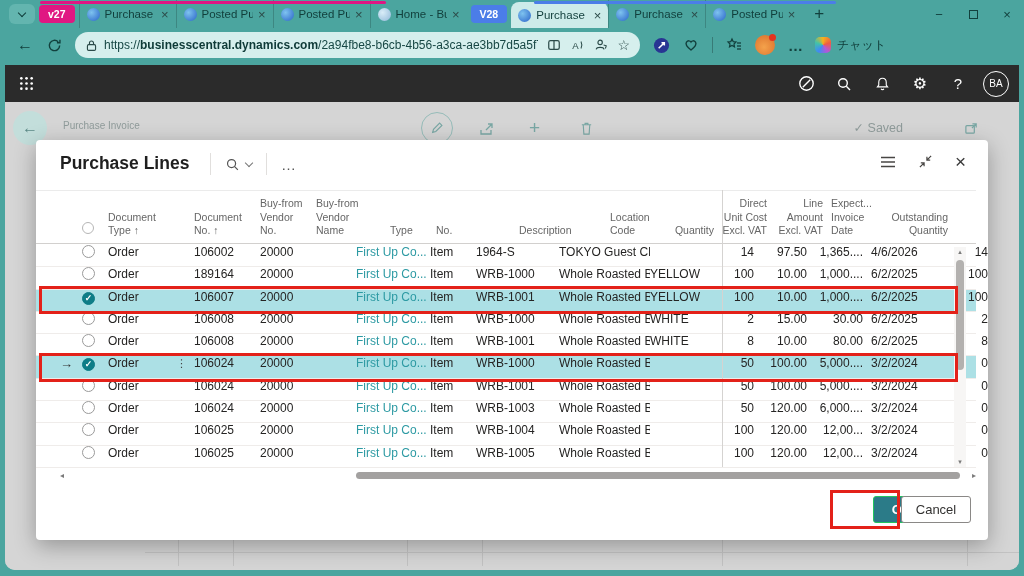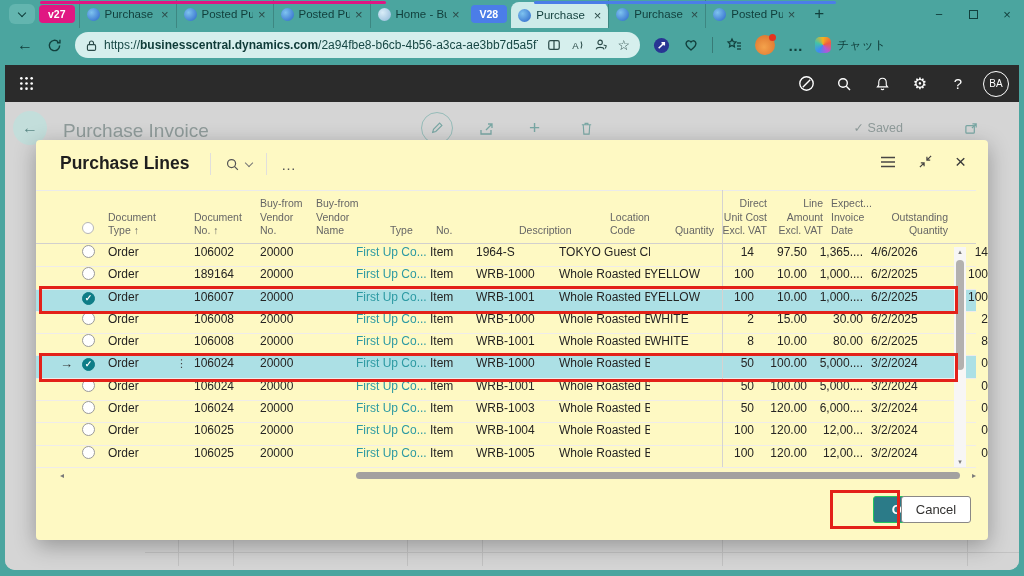--- a/index.html
+++ b/index.html
@@ -52,29 +52,29 @@
   .bc-title { font-size:13.5px; font-weight:600; margin-left:14px; letter-spacing:.2px; }
   .bc-right { position:absolute; right:10px; top:0; height:37px; display:flex; align-items:center; }
   .env { display:flex; align-items:center; gap:6px; margin-right:14px; }
   .env-text { font-size:9px; line-height:1.25; color:#fff; }
   .hdr-ic { width:38px; display:flex; align-items:center; justify-content:center; color:#fff; font-size:14px; }
   .bc-avatar { width:26px; height:26px; border:1.5px solid #fff; border-radius:50%; display:flex; align-items:center; justify-content:center; font-size:10px; margin-left:6px; }
 
   
   .page { position:absolute; top:37px; left:0; right:0; bottom:0; background:#d5d5d5; }
   .pt-back { position:absolute; left:8px; top:9px; width:34px; height:34px; border-radius:50%; background:#c3dedb; color:#5d8a87; font-size:16px; display:flex; align-items:center; justify-content:center; }
-  .pt-title { position:absolute; left:58px; top:18px; font-size:19px; color:#8f9b9a; }
+  .pt-title { position:absolute; left:58px; top:18px; font-size:10px; color:#8f9b9a; }
   .pt-ic { position:absolute; top:10px; color:#79a7a4; }
   .pt-circle { width:32px; height:32px; border:1px solid #96bcb9; border-radius:50%; display:flex; align-items:center; justify-content:center; }
   .pt-saved { position:absolute; right:116px; top:18px; font-size:12.5px; color:#8f9b9a; }
   .bgline-v { position:absolute; width:1px; background:#c2c2c2; top:438px; bottom:4px; }
   .bgline-h { position:absolute; height:1px; background:#c2c2c2; left:140px; right:0; top:450px; }
 
   
-  .dialog { position:absolute; left:31px; top:38px; width:952px; height:400px; background:#fef9c3; border-radius:4px; box-shadow:0 6px 22px rgba(0,0,0,.3); }
+  .dialog { position:absolute; left:31px; top:38px; width:952px; height:400px; background:#ffffff; border-radius:4px; box-shadow:0 6px 22px rgba(0,0,0,.3); }
   .dlg-title { position:absolute; left:24px; top:13px; font-size:17.5px; font-weight:700; color:#1f1f1f; }
   .dlg-tools { position:absolute; left:160px; top:12px; display:flex; align-items:center; height:24px; color:#555; }
   .vsep { width:1px; height:22px; background:#e1dfdd; margin:0 14px; }
   .dlg-right { position:absolute; right:22px; top:12px; display:flex; align-items:center; gap:22px; color:#484644; }
   .dlg-close { font-size:19px; color:#3a3a3a; line-height:1; }
 
   
   .thead { position:absolute; left:0; top:50px; width:940px; height:54px; display:flex; align-items:flex-end; padding:0 0 5px 24px; border-top:1px solid #ebebeb; border-bottom:1px solid #d2d0ce; font-size:10.5px; color:#666; }
   .hc { white-space:pre-line; line-height:1.3; overflow:hidden; }
   .tbody { position:absolute; left:0; top:105px; width:940px; }

